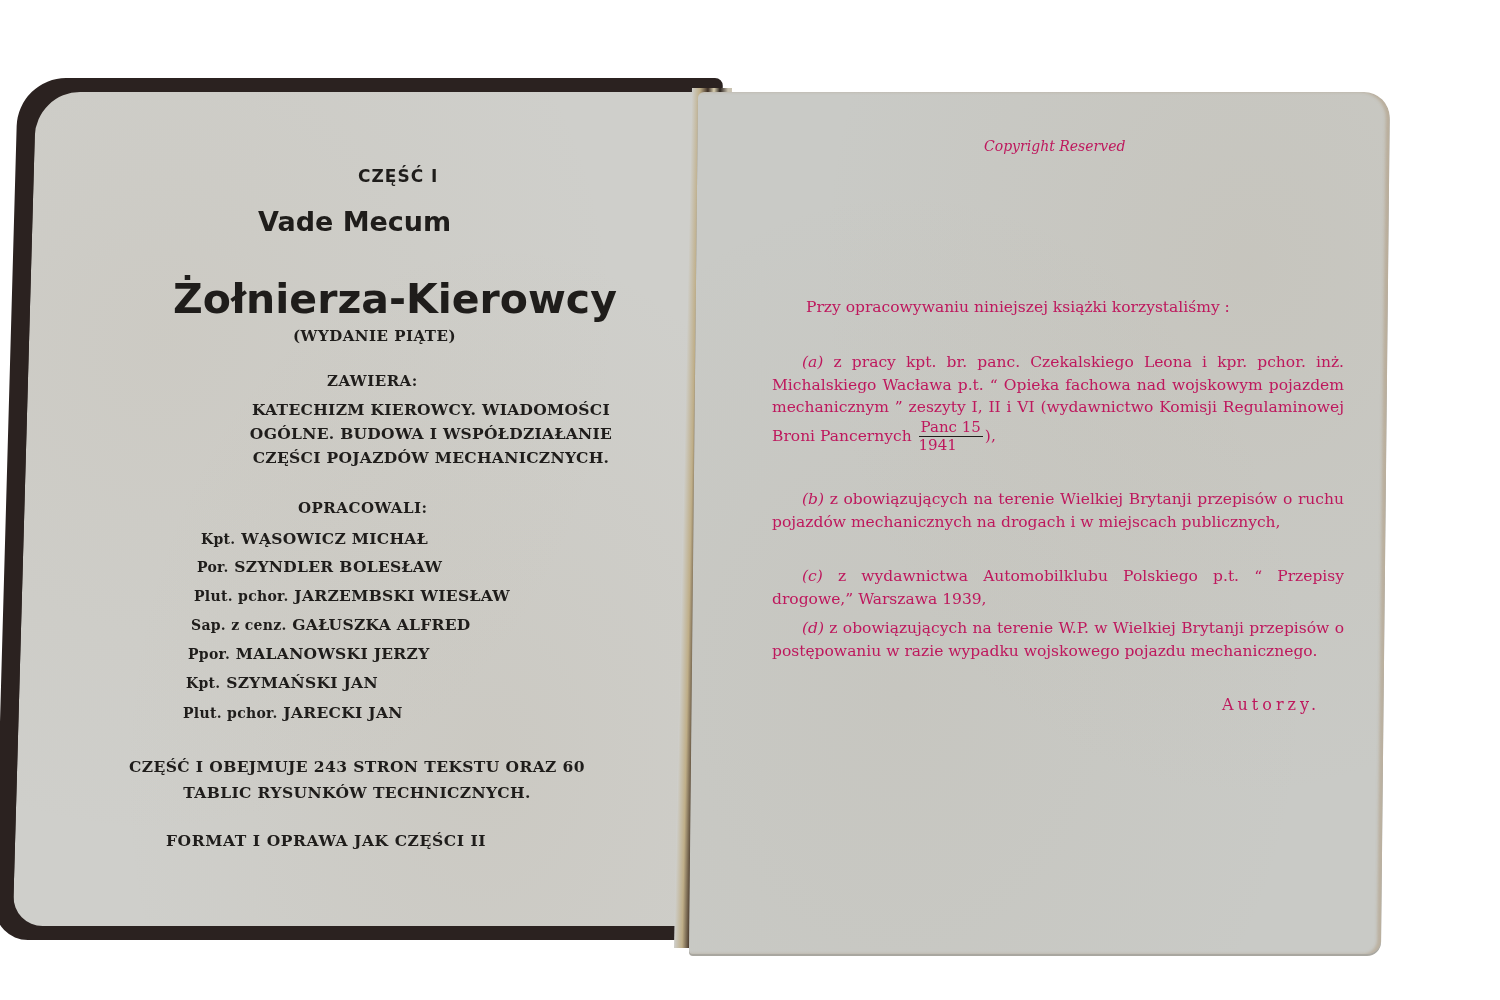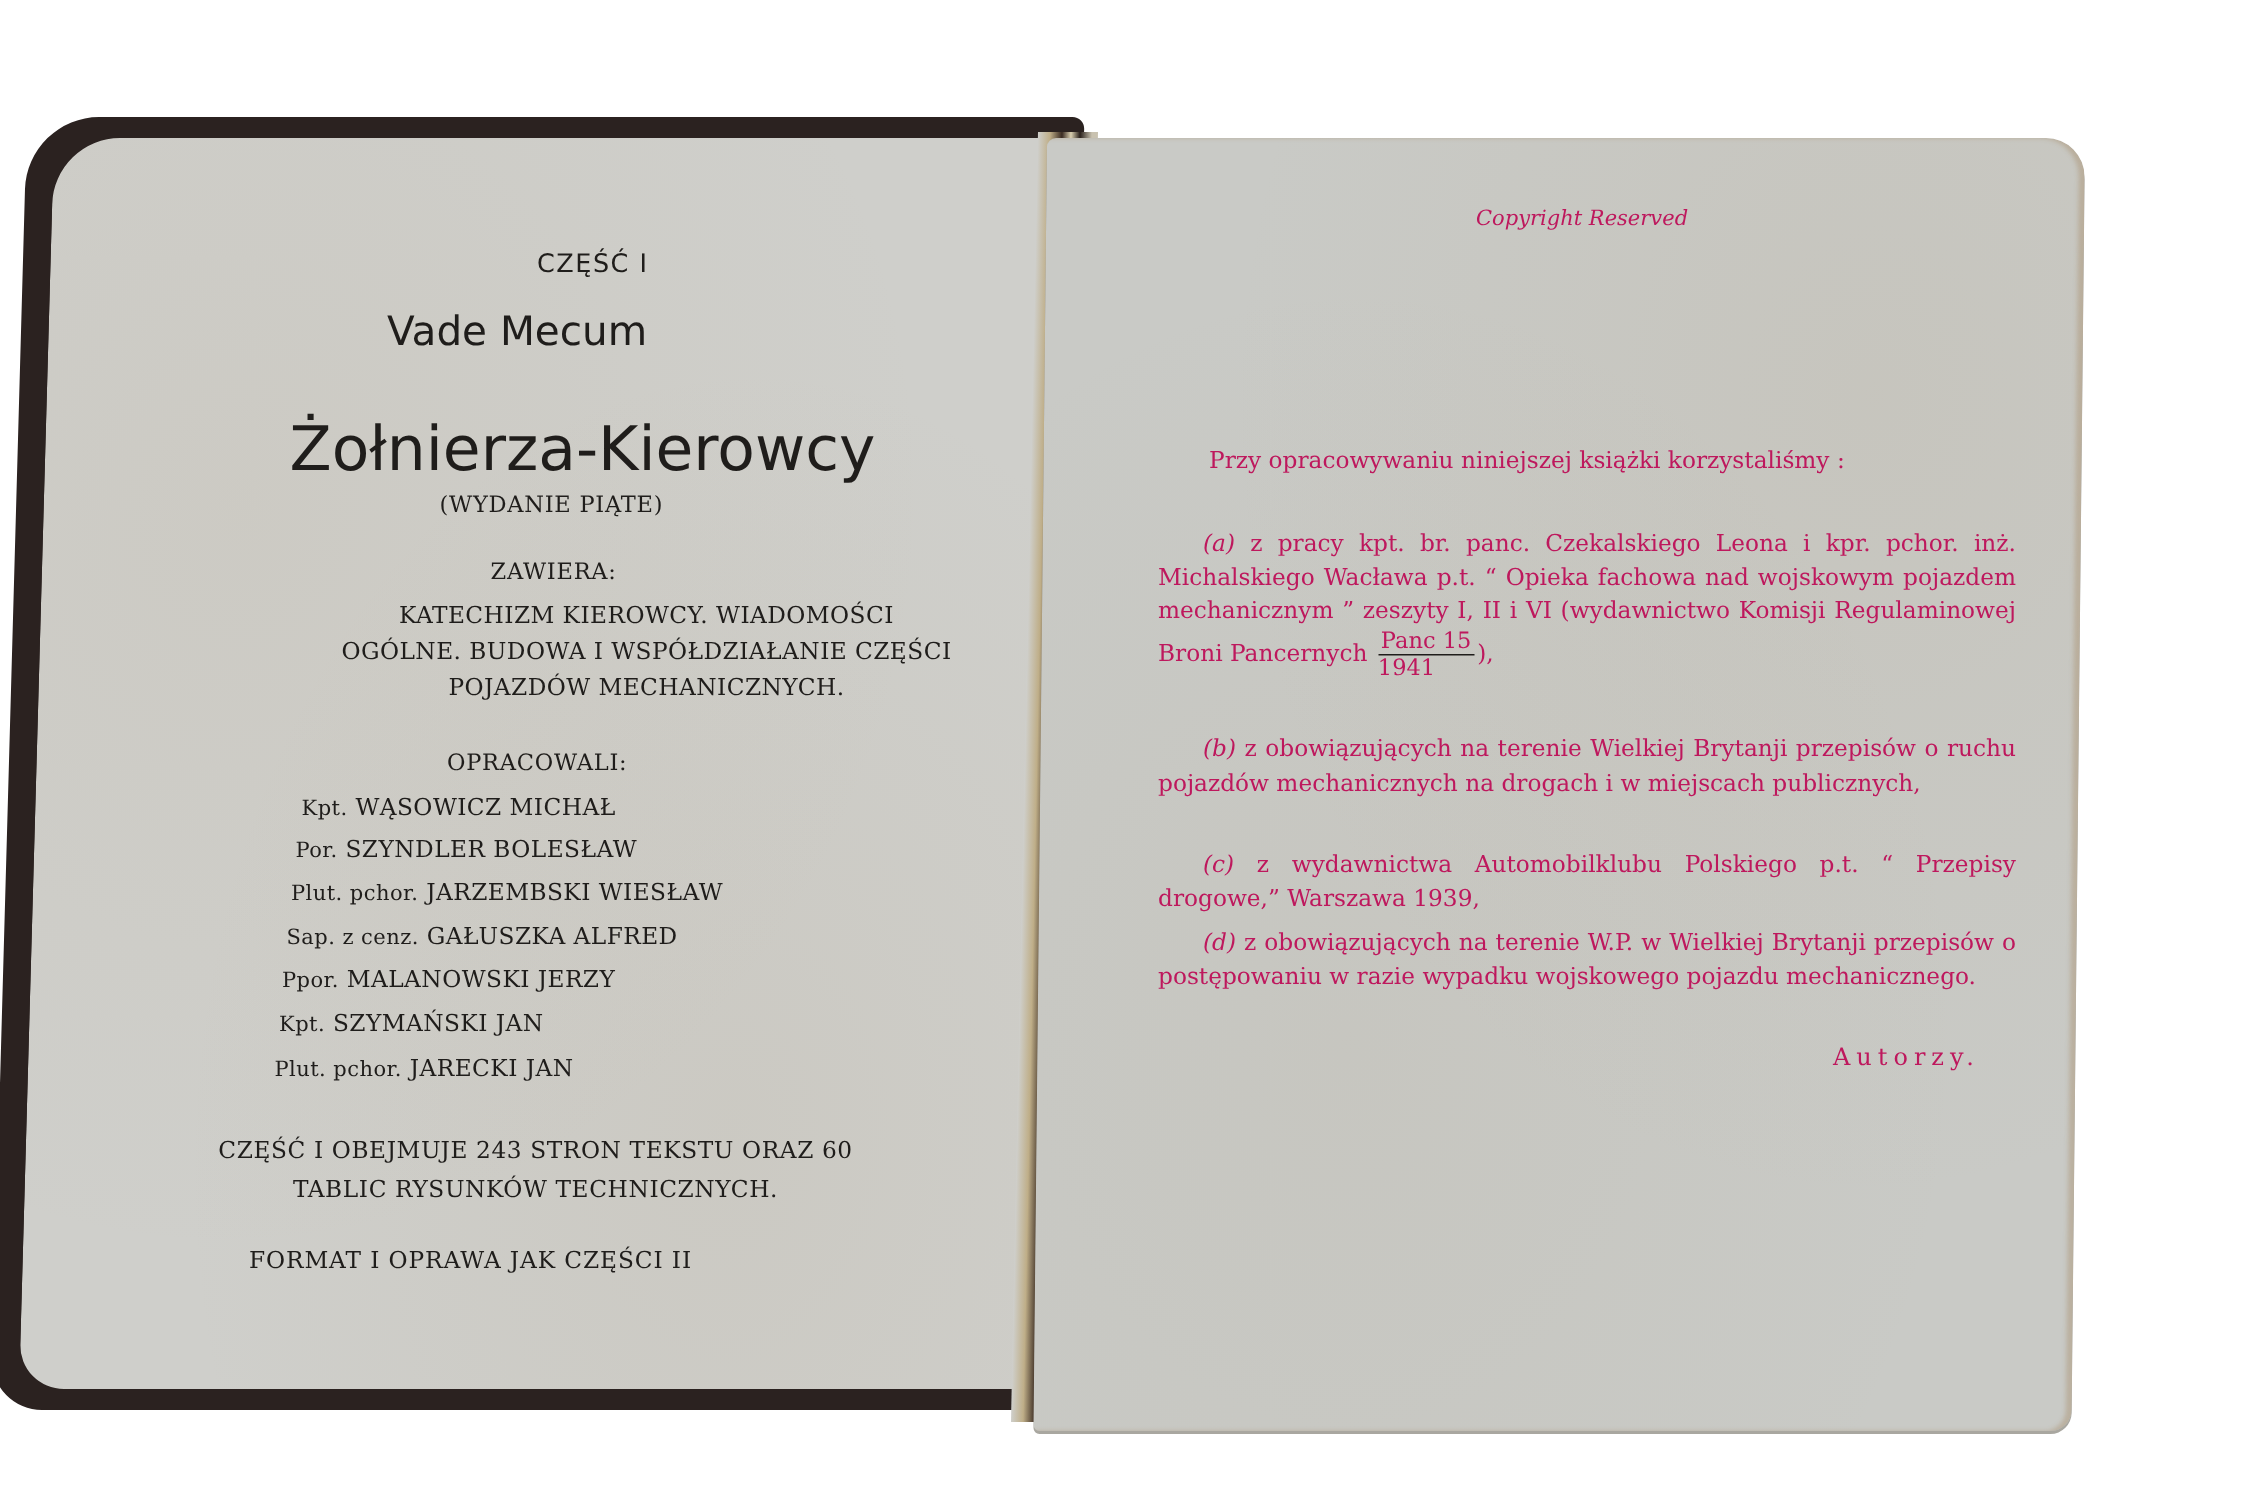--- a/index.html
+++ b/index.html
@@ -37,25 +37,25 @@
     background-image:
       radial-gradient(ellipse at 80% 20%, rgba(180,160,130,0.12), transparent 55%),
       radial-gradient(ellipse at 30% 70%, rgba(170,150,120,0.08), transparent 60%);
     border-radius:6px 26px 14px 4px;
     box-shadow: inset -4px 0 3px rgba(160,130,90,0.35), 0 2px 0 #a9a7a0;
     transform: skewX(-0.6deg);
     transform-origin: top left;
   }
 
   
-  .lp { position:absolute; color:#1f1d1b; }
+  .lp { position:absolute; color:#1f1d1b;font-weight:bold; }
   .sans { font-family: "DejaVu Sans", "Liberation Sans", sans-serif; }
   .part-label { left:358px; top:166px; font-size:17px; letter-spacing:1px; }
   .title1 { left:258px; top:206px; font-size:27px; }
-  .title2 { left:173px; top:275px; font-size:41px;margin-left:20px; }
+  .title2 { left:173px; top:275px; font-size:41px; }
   .edition { left:293px; top:327px; font-size:15px; letter-spacing:0.5px; }
   .contains-h { left:327px; top:372px; font-size:15px; letter-spacing:0.5px; }
   .contains { left:180px; top:398px; width:410px; font-size:15.5px; line-height:24px; text-align:center; letter-spacing:0.3px;margin-left:46px; }
   .authors-h { left:298px; top:499px; font-size:15px; letter-spacing:0.5px; }
   .author { font-size:15.5px; letter-spacing:0.3px; }
   .author .rank { font-size:14px; }
   .lp-note { left:126px; top:754px; width:462px; font-size:15.5px; line-height:26px; text-align:center; letter-spacing:0.4px; }
   .lp-format { left:166px; top:831px; font-size:15.5px; letter-spacing:0.6px; }
 
   

